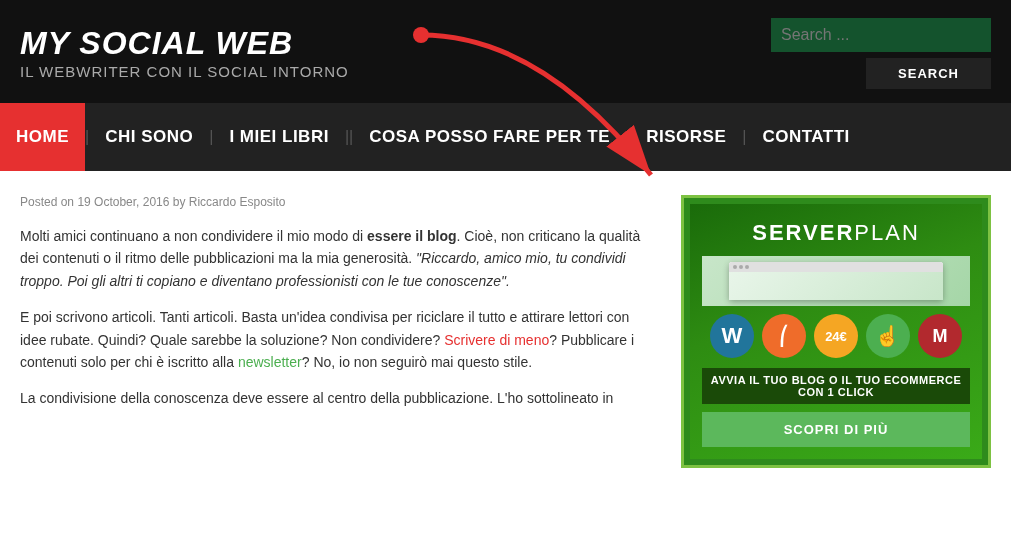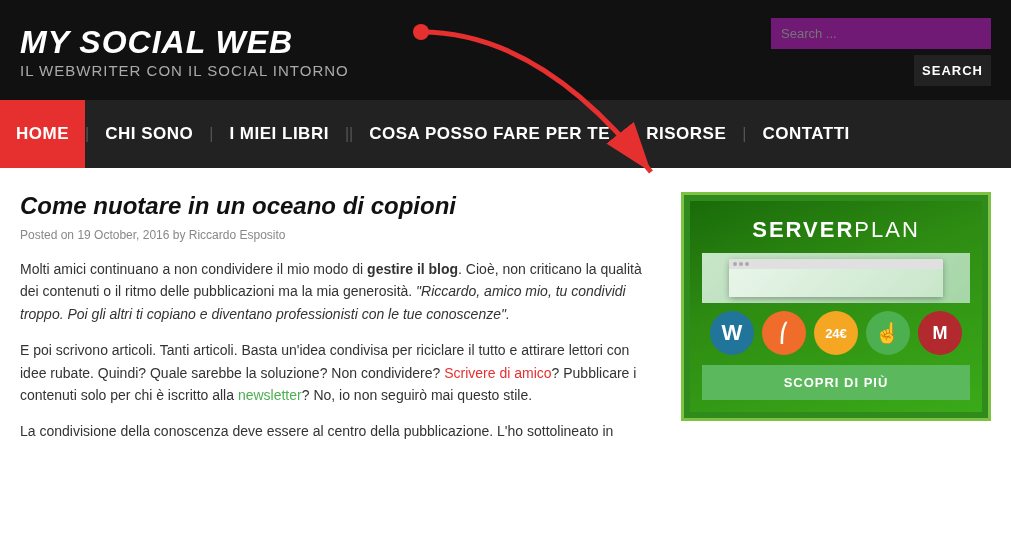--- a/index.html
+++ b/index.html
@@ -30,33 +30,33 @@
       letter-spacing: 1px;
       text-transform: uppercase;
     }
     #search-area {
       display: flex;
       flex-direction: column;
       align-items: flex-end;
       gap: 6px;
     }
     #search-input {
-      background: #701a75;
+      background: #14532d;
       border: none;
       padding: 8px 10px;
       width: 220px;
-      font-size: 13px;
+      font-size: 16px;
       color: #999;
       outline: none;
     }
     #search-button {
       background: #222;
       color: #fff;
       border: none;
-      padding: 8px 8px;
+      padding: 8px 32px;
       font-size: 13px;
       font-weight: bold;
       letter-spacing: 1px;
       text-transform: uppercase;
       cursor: pointer;
       align-self: flex-end;
     }
 
     
     #nav {
@@ -255,28 +255,27 @@
   <div class="nav-item">COSA POSSO FARE PER TE</div>
   <div class="nav-separator">|</div>
   <div class="nav-item">RISORSE</div>
   <div class="nav-separator">|</div>
   <div class="nav-item">CONTATTI</div>
 </nav>
 
 <div id="main">
 
   <div id="content">
-    <h1 class="article-title">Come nuotare in un oceano di copioni</h1>
     <div class="article-meta">Posted on 19 October, 2016 by Riccardo Esposito</div>
     <div class="article-body">
       <p>
-        Molti amici continuano a non condividere il mio modo di <strong>gestire il blog</strong>. Cioè, non criticano la qualità dei contenuti o il ritmo delle pubblicazioni ma la mia generosità. <em>"Riccardo, amico mio, tu condividi troppo. Poi gli altri ti copiano e diventano professionisti con le tue conoscenze".</em>
+        Molti amici continuano a non condividere il mio modo di <strong>essere il blog</strong>. Cioè, non criticano la qualità dei contenuti o il ritmo delle pubblicazioni ma la mia generosità. <em>"Riccardo, amico mio, tu condividi troppo. Poi gli altri ti copiano e diventano professionisti con le tue conoscenze".</em>
       </p>
       <p>
-        E poi scrivono articoli. Tanti articoli. Basta un'idea condivisa per riciclare il tutto e attirare lettori con idee rubate. Quindi? Quale sarebbe la soluzione? Non condividere? <a href="#" class="link-red">Scrivere di amico</a>? Pubblicare i contenuti solo per chi è iscritto alla <a href="#" class="link-green">newsletter</a>? No, io non seguirò mai questo stile.
+        E poi scrivono articoli. Tanti articoli. Basta un'idea condivisa per riciclare il tutto e attirare lettori con idee rubate. Quindi? Quale sarebbe la soluzione? Non condividere? <a href="#" class="link-red">Scrivere di meno</a>? Pubblicare i contenuti solo per chi è iscritto alla <a href="#" class="link-green">newsletter</a>? No, io non seguirò mai questo stile.
       </p>
       <p>
         La condivisione della conoscenza deve essere al centro della pubblicazione. L'ho sottolineato in
       </p>
     </div>
   </div>
 
   <div id="sidebar">
 
     <div style="position:relative;">
@@ -311,18 +310,19 @@
         <div id="ad-icons-row">
           <div class="ad-icon wp">W</div>
           <div class="ad-icon joomla">⎛</div>
           <div class="ad-icon price" style="display:flex; flex-direction:column; line-height:1;">
             <span>24€</span>
           </div>
           <div class="ad-icon hand">☝</div>
           <div class="ad-icon magento">M</div>
         </div>
         
+        <div id="ad-tagline">AVVIA IL TUO BLOG O IL TUO ECOMMERCE CON 1 CLICK</div>
         
         <button id="ad-cta">SCOPRI DI PIÙ</button>
       </div>
     </div>
   </div>
 </div>
 
 </body></html>

